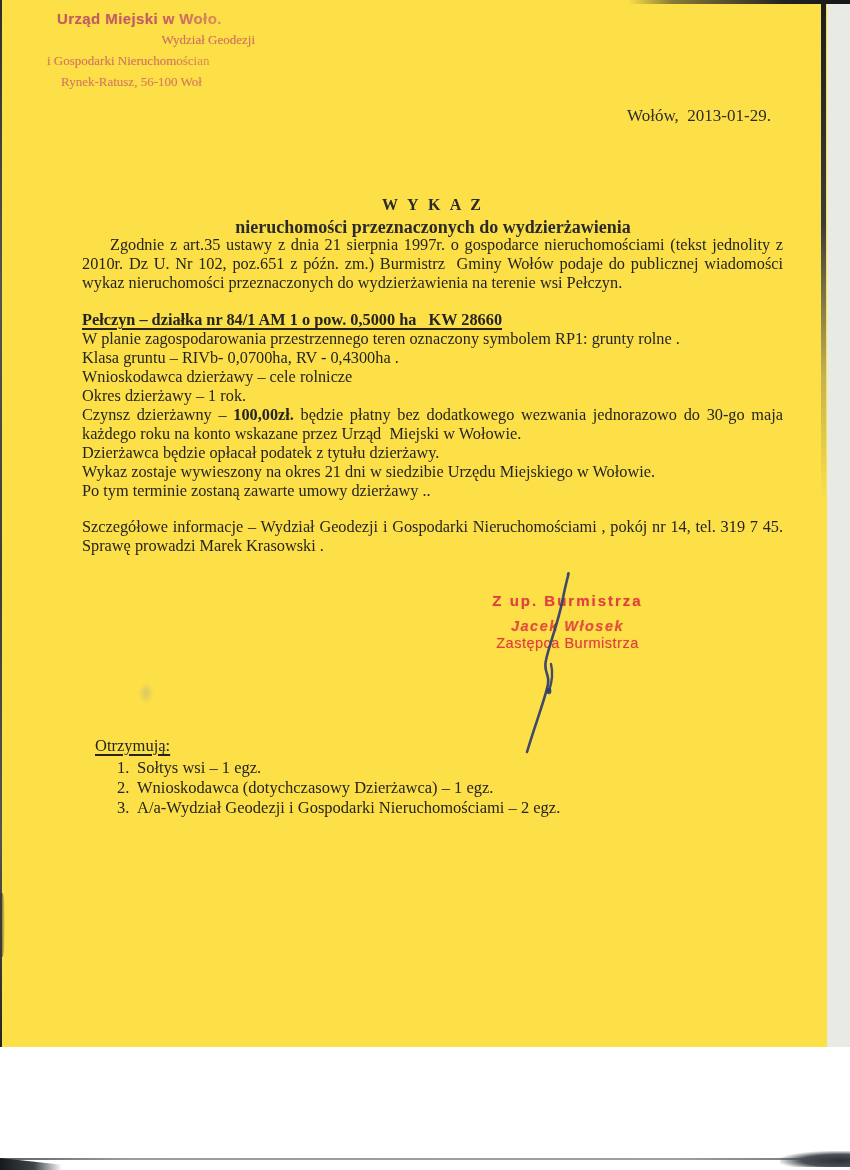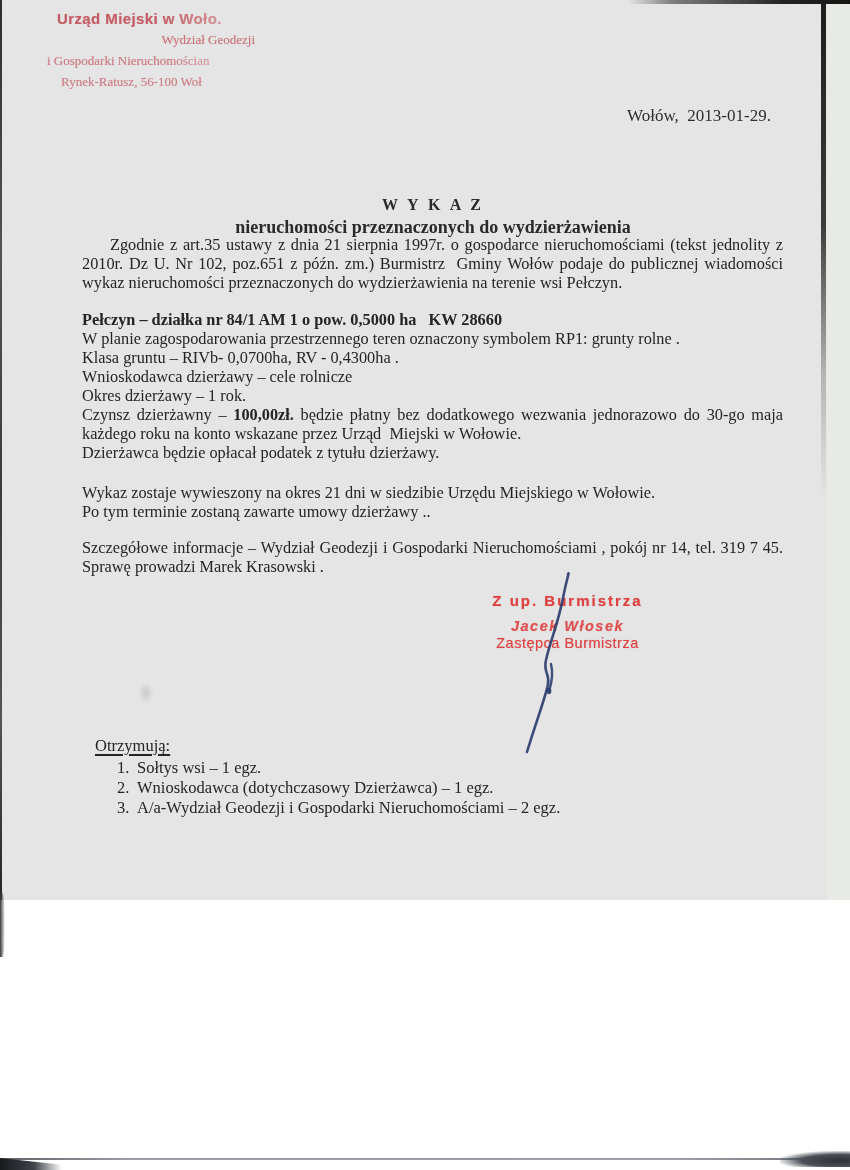--- a/index.html
+++ b/index.html
@@ -1,21 +1,21 @@
 <!DOCTYPE html>
 <html><head>
 <meta charset="utf-8">
 <style>
   * { margin: 0; padding: 0; box-sizing: border-box; }
   html, body { width: 850px; height: 1170px; overflow: hidden; }
   body { font-family: "Liberation Serif", serif; }
 
   .scan {
-    position: relative; width: 850px; height: 900px;
-    background: #e5e5e5; color: #2a2a2a;
+    position: relative; width: 850px; height: 1047px;
+    background: #fde047; color: #2a2a2a;
   }
 
   
   .scanner-strip {
     position: absolute; top: 0; right: 0; width: 23px; height: 100%;
     background: #e8eae5;
   }
   .edge-left {
     position: absolute; top: 0; left: 0; width: 2px; height: 100%;
     background: linear-gradient(180deg, #2e2e2e 0%, #55534f 28%, #3d3b38 55%, #565450 80%, #262522 100%);
@@ -87,24 +87,24 @@
   .title-sub  { font-weight: bold; font-size: 18px; line-height: 20px; margin-top: 2px; }
 
   
   .doc-body {
     position: absolute; top: 235px; left: 82px; width: 701px;
     font-size: 16.3px; line-height: 19px; color: #242424;
   }
   .intro { text-align: justify; text-indent: 28px; }
   .property-heading {
     margin-top: 18px; font-weight: bold;
-    text-decoration-thickness: 1.5px; text-underline-offset: 3px;
+    text-decoration: underline; text-decoration-thickness: 1.5px; text-underline-offset: 3px;
   }
   .rent-par { text-align: justify; }
-  .notice { margin-top: 21px; }
+  .notice { }
   .contact { margin-top: 17px; text-align: justify; }
 
   
   .seal {
     position: absolute; top: 592px; left: 465px; width: 205px; text-align: center;
     font-family: "Liberation Sans", sans-serif; color: #df4040;
     text-shadow: 0 0 1px rgba(223,64,64,.5);
   }
   .seal .auth { font-weight: bold; font-size: 15px; letter-spacing: 2px; }
   .seal .name { font-weight: bold; font-style: italic; font-size: 14.5px; letter-spacing: 1.5px; margin-top: 9px; opacity: .9; }

